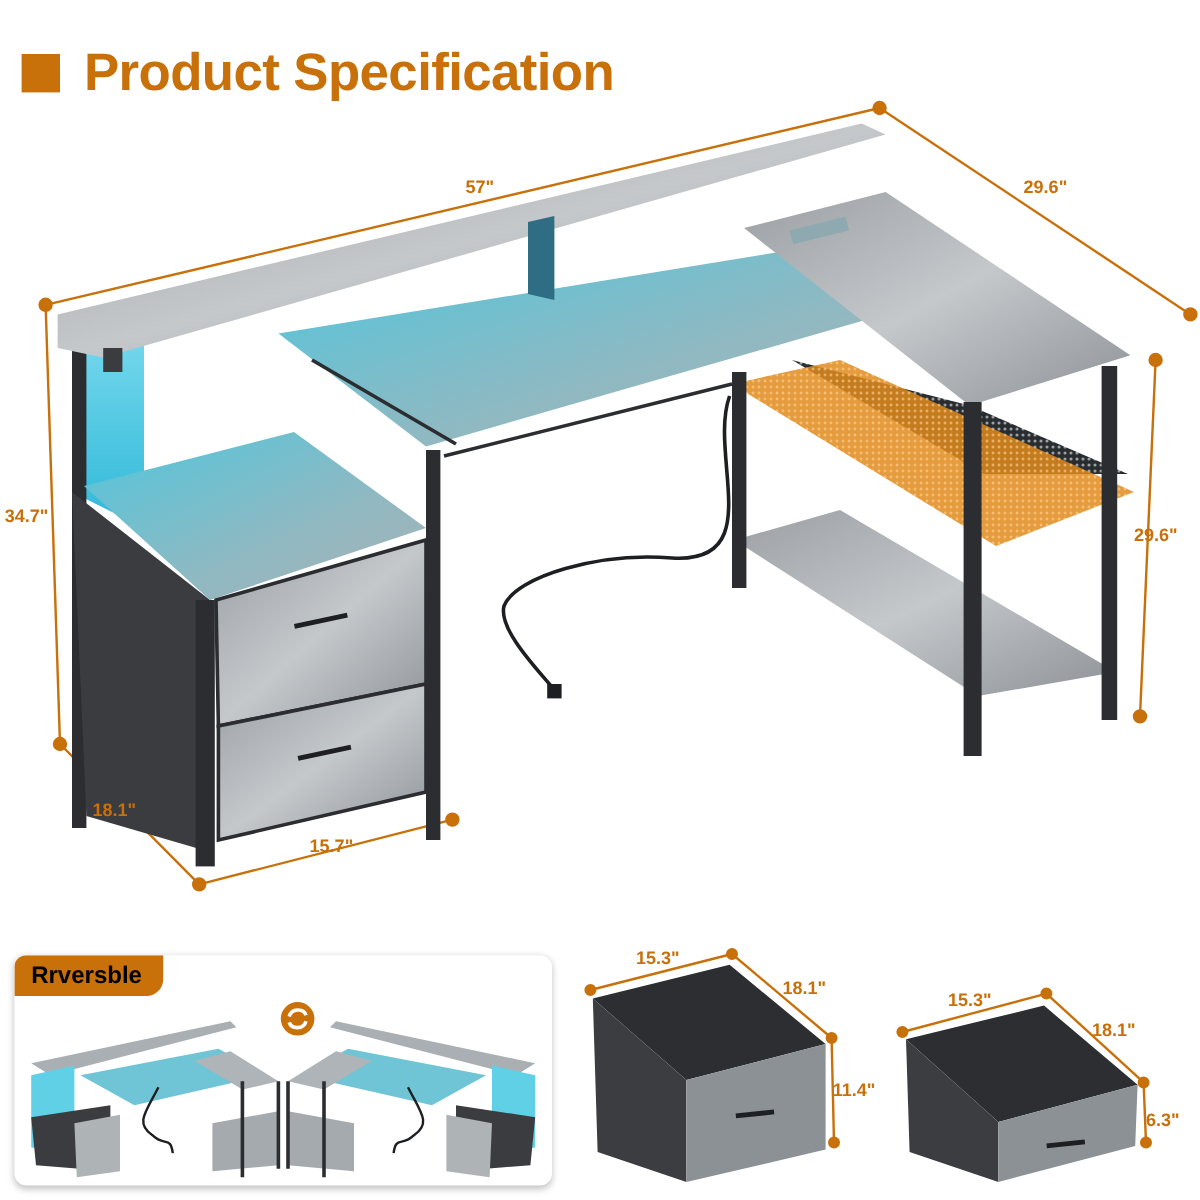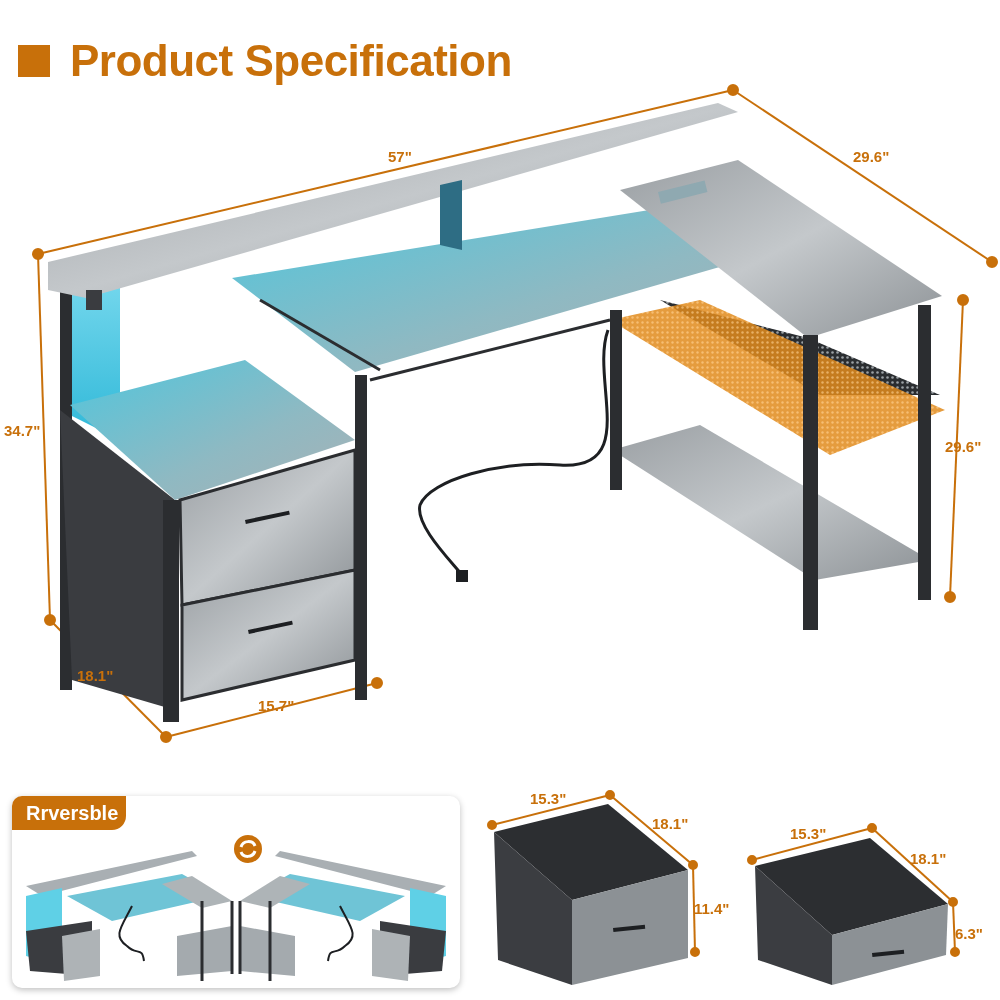--- a/index.html
+++ b/index.html
@@ -3,21 +3,21 @@
 <meta charset="utf-8">
 <style>
   html, body { margin:0; padding:0; background:#ffffff; }
   body { width:1000px; height:1000px; position:relative; overflow:hidden; font-family:"Liberation Sans", sans-serif; }
   .title-wrap { position:absolute; left:18px; top:12px; display:flex; align-items:center;margin-top:24px; }
   .title-square { width:32px; height:32px; background:#c8700a; margin-right:20px; }
   .title-text { font-family:"Liberation Sans", sans-serif; font-weight:bold; font-size:44px; color:#c8700a; letter-spacing:-0.5px; }
   .dim { position:absolute; font-weight:bold; color:#c8700a; font-size:15px; font-family:"Liberation Sans", sans-serif; }
   svg.scene { position:absolute; left:0; top:0; }
   .rev-card { position:absolute; left:12px; top:796px; width:448px; height:192px; border-radius:10px; background:#fff; box-shadow:0 2px 6px rgba(0,0,0,0.25); overflow:hidden; }
-  .rev-badge { position:absolute; left:0; top:0; height:34px; padding:0 8px 0 14px; background:#c8700a; color:#ffffff; font-weight:bold; font-size:20px; line-height:34px; border-bottom-right-radius:14px; }
+  .rev-badge { position:absolute; left:0; top:0; height:34px; padding:0 18px 0 14px; background:#c8700a; color:#000000; font-weight:bold; font-size:20px; line-height:34px; border-bottom-right-radius:14px; }
 </style>
 </head>
 <body>
 
 <div class="title-wrap">
   <div class="title-square"></div>
   <div class="title-text">Product Specification</div>
 </div>
 
 <svg class="scene" width="1000" height="1000" viewBox="0 0 1000 1000">

